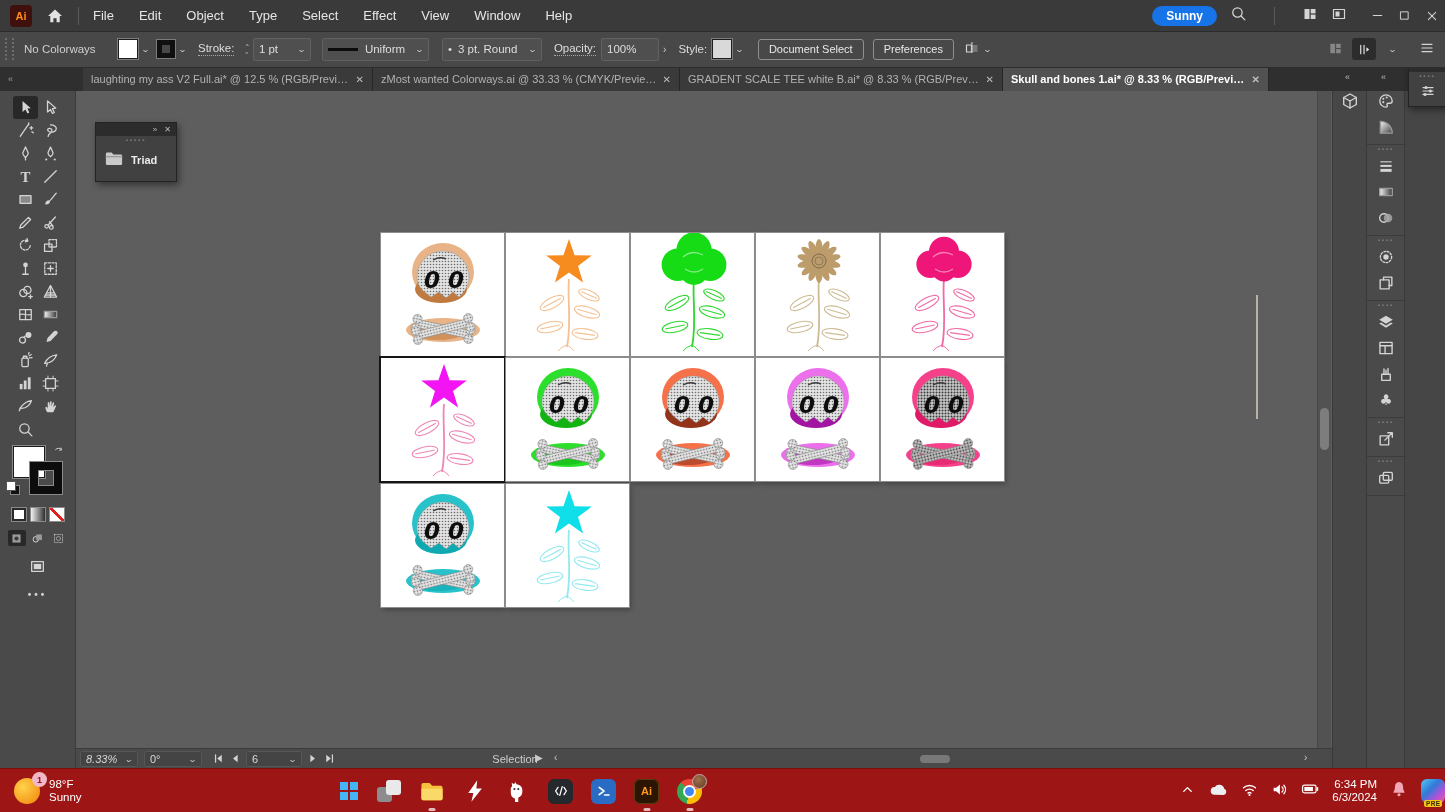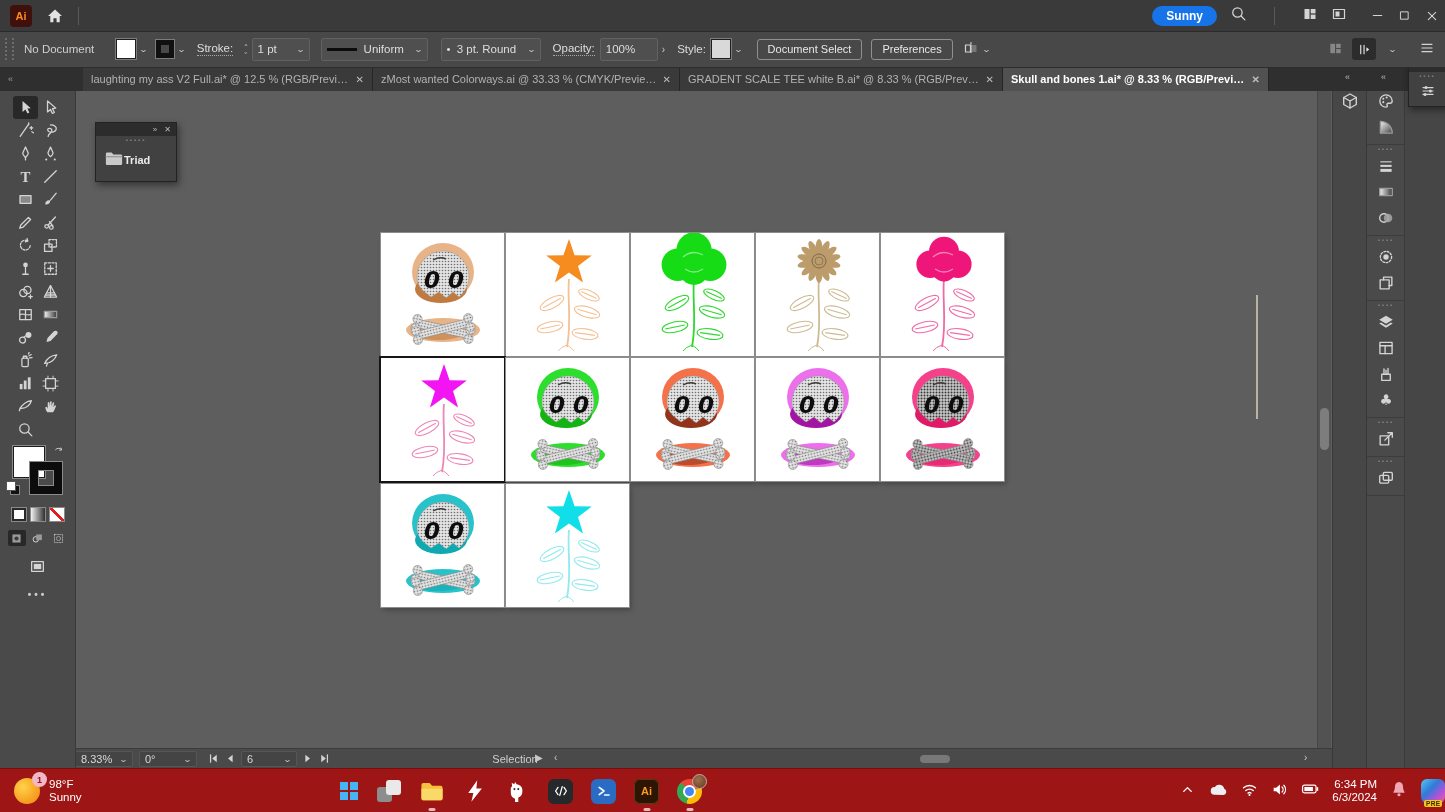--- a/index.html
+++ b/index.html
@@ -79,21 +79,21 @@
   .artboard.selected{box-shadow:0 0 0 2px #161616,2px 3px 5px rgba(0,0,0,.32);}
   .stray-line{position:absolute;left:1181px;top:204px;width:2px;height:124px;background:#c9c2ad;opacity:.85;}
   .vscroll{position:absolute;right:1px;top:0;bottom:0;width:13px;background:#525252;border-left:1px solid #464646;}
   .vthumb{position:absolute;left:2px;top:317px;width:9px;height:42px;border-radius:5px;background:#7d7d7d;}
   
   .float-panel{position:absolute;background:#414141;border:1px solid #232323;box-shadow:2px 3px 7px rgba(0,0,0,.45);z-index:20;}
   .fp-header{height:13px;background:#2c2c2c;display:flex;justify-content:flex-end;align-items:center;
              gap:7px;padding:0 5px;color:#b9b9b9;font-size:8px;}
   .fp-grip{text-align:center;color:#7f7f7f;font-size:6px;letter-spacing:2px;line-height:8px;}
   .triad{left:95px;top:122px;width:80px;}
-  .triad-row{display:flex;align-items:center;padding:4px 8px 9px 8px;}
+  .triad-row{display:flex;align-items:center;gap:7px;padding:4px 8px 9px 8px;}
   .triad-label{font-size:11px;color:#ececec;font-weight:bold;}
   .miniprops{left:1408px;top:58px;width:37px;}
   .mp-icon{display:flex;justify-content:center;padding:3px 0 7px;}
   
   .dockA{position:absolute;left:1332px;top:67px;width:34px;bottom:44px;background:#474747;border-left:1px solid #383838;}
   .dockB{position:absolute;left:1366px;top:67px;width:38px;bottom:44px;background:#4a4a4a;border-left:1px solid #383838;}
   .dockGap{position:absolute;left:1404px;top:67px;width:41px;bottom:44px;background:#464646;border-left:1px solid #3a3a3a;}
   .dock-head{height:13px;display:flex;justify-content:center;align-items:center;color:#b5b5b5;font-size:9px;letter-spacing:-1px;}
   .dock-icon{height:26px;display:flex;align-items:center;justify-content:center;}
   .dock-group{border-bottom:1px solid #3c3c3c;padding-bottom:4px;}
@@ -156,20 +156,31 @@
 <div id="stage">
 
   <div class="titlebar">
     <div class="ai-logo">Ai</div>
     <span class="home-btn" id="home-ic">
         <svg width="18" height="18" viewBox="0 0 16 16" fill="none" stroke="#d4d4d4" stroke-width="1.2" stroke-linecap="round" stroke-linejoin="round">
           <path d="M8 2.2 L14.2 8 H12.2 V13.6 H9.4 V10 H6.6 V13.6 H3.8 V8 H1.8 Z" fill="#e2e2e2" stroke="none"></path>
         </svg>
       </span>
     <span class="tb-sep"></span>
+    <nav class="menus" id="menus">
+        <span class="menu-item">File</span>
+        <span class="menu-item">Edit</span>
+        <span class="menu-item">Object</span>
+        <span class="menu-item">Type</span>
+        <span class="menu-item">Select</span>
+        <span class="menu-item">Effect</span>
+        <span class="menu-item">View</span>
+        <span class="menu-item">Window</span>
+        <span class="menu-item">Help</span>
+      </nav>
     <div class="titlebar-right">
       <button class="share-btn" style="border:none;">Sunny</button>
       <span id="search-ic"><svg width="17" height="17" viewBox="0 0 16 16" fill="none" stroke="#d4d4d4" stroke-width="1.2" stroke-linecap="round" stroke-linejoin="round">
             <circle cx="7" cy="7" r="4.4"></circle>
             <path d="M10.4 10.4 L14 14"></path>
           </svg></span>
       <span class="tb-sep"></span>
       <span id="arrange-ic"><svg width="16" height="16" viewBox="0 0 16 16" fill="none" stroke="#d4d4d4" stroke-width="1.2" stroke-linecap="round" stroke-linejoin="round">
             <rect x="2.5" y="3" width="5" height="10" fill="#d4d4d4" stroke="none"></rect>
             <rect x="8.7" y="3" width="4.8" height="4.4" fill="#d4d4d4" stroke="none"></rect>
@@ -194,21 +205,21 @@
             <svg width="14" height="14" viewBox="0 0 16 16" fill="none" stroke="#d4d4d4" stroke-width="1.2" stroke-linecap="round" stroke-linejoin="round">
               <path d="M3.8 3.8 L12.2 12.2 M12.2 3.8 L3.8 12.2"></path>
             </svg>
           </span>
       </div>
     </div>
   </div>
 
   <div class="controlbar">
     <span class="cb-grip"></span>
-    <span class="cb-label" style="margin-left:10px;color:#cfcfcf;">No Document</span>
+    <span class="cb-label" style="margin-left:10px;color:#cfcfcf;">No Colorways</span>
     <span class="swatch" style="margin-left:22px;"></span>
     <span class="chev">⌄</span>
     <span class="swatch stroke-swatch" style="margin-left:9px;"></span>
     <span class="chev">⌄</span>
     <span class="cb-label hot">Stroke:</span>
     <span class="stepper">
         <span>⌃</span>
         <span style="transform:rotate(180deg);">⌃</span>
       </span>
     <span class="cb-field" style="margin-left:3px;width:46px;justify-content:space-between;">
@@ -1063,21 +1074,21 @@
           <svg width="18" height="18" viewBox="0 0 16 16" fill="none" stroke="#d4d4d4" stroke-width="1.2" stroke-linecap="round" stroke-linejoin="round">
             <rect x="2.4" y="5.6" width="8" height="7" rx="1"></rect>
             <rect x="5.6" y="3" width="8" height="7" rx="1"></rect>
           </svg>
         </div>
       </div>
     </div>
   <div class="dockGap"></div>
 
   <div class="statusbar">
-    <span class="sb-field" style="width:58px;">
+    <span class="sb-field" style="margin-left:5px;width:58px;font-style:italic;">
       <span>8.33%</span>
         <span class="chev">⌄</span>
     </span>
     <span class="sb-field" style="margin-left:6px;width:58px;">
       <span>0°</span>
         <span class="chev">⌄</span>
     </span>
     <span class="sb-nav">
       <span id="nav-first"><svg width="13" height="13" viewBox="0 0 16 16" fill="none" stroke="#d4d4d4" stroke-width="1.2" stroke-linecap="round" stroke-linejoin="round">
             <path d="M4.4 3.4 V12.6" stroke-width="1.5"></path>

